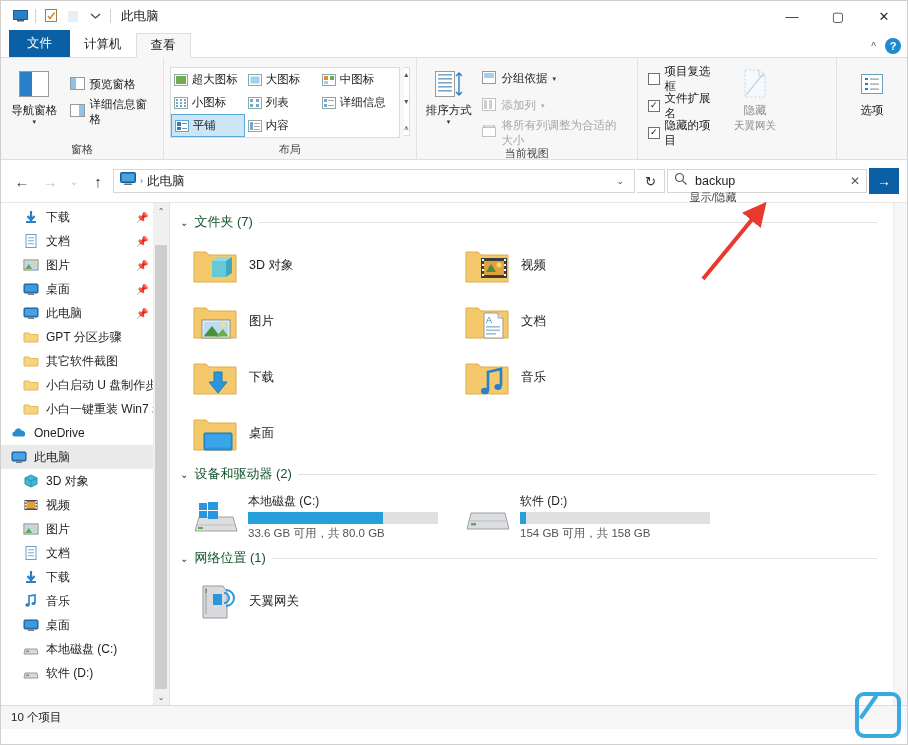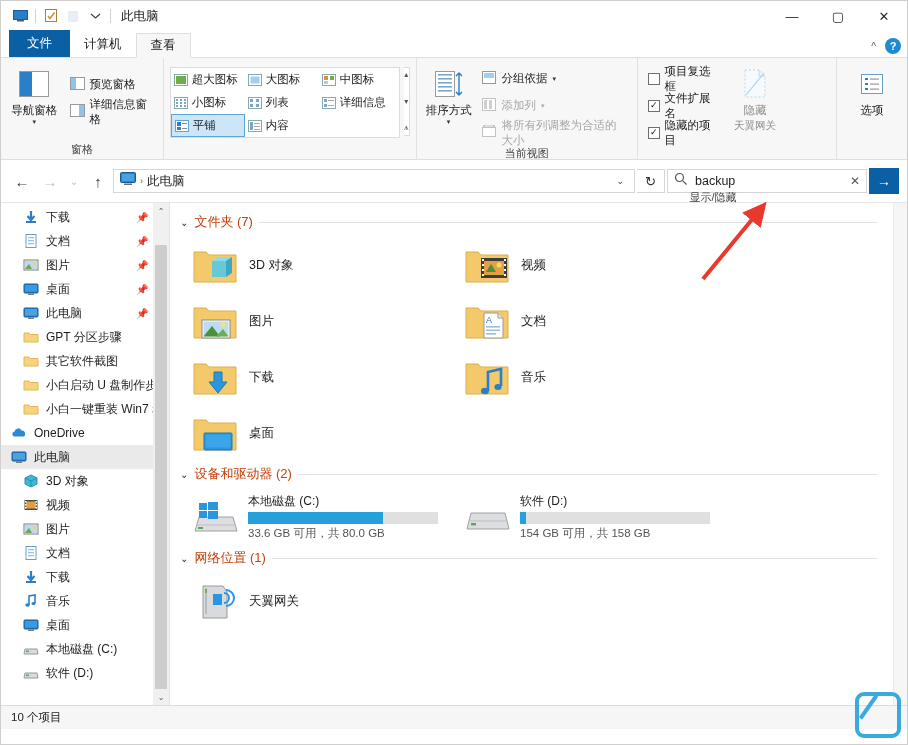--- a/index.html
+++ b/index.html
@@ -79,21 +79,21 @@
   .navitem .pin { margin-left:auto; margin-right:20px; color:#9a9a9a; font-size:10px; }
   .navitem .nm { overflow:hidden; }
 
   .splitter { width:1px; background:#e3e3e3; }
 
   .content { flex:1; position:relative; overflow:hidden; background:#fff; }
   .content-scroll { position:absolute; right:0; top:0; width:14px; height:503px; background:#f6f6f6; border-left:1px solid #ececec; }
   .sect { padding:10px 0 0 10px; }
   .sect-head { display:flex; align-items:center; gap:6px; padding-right:30px; }
   .sect-chev { font-size:10px; color:#333; }
-  .sect-title { font-size:13px; color:#c2410c; white-space:nowrap; }
+  .sect-title { font-size:13px; color:#14532d; white-space:nowrap; }
   .sect-rule { flex:1; height:1px; background:#e2e2e2; }
   .tilegrid { display:flex; flex-wrap:wrap; padding:6px 0 0 6px; }
   .tile { width:272px; height:56px; display:flex; align-items:center; gap:9px; padding-left:6px; }
   .tile .tlabel { font-size:12.5px; color:#1d1d1d; }
   .drivetile { width:272px; height:56px; display:flex; align-items:center; gap:8px; padding-left:6px; }
   .drivemeta { display:flex; flex-direction:column; gap:2px; }
   .drivename { font-size:12px; color:#1d1d1d; }
   .bar { width:190px; height:12px; background:#e0e0e0; }
   .barfill { height:100%; background:#26a0da; }
   .drivesize { font-size:11.5px; color:#545454; }
@@ -291,20 +291,21 @@
               </svg>
             <span>内容</span>
           </div>
         </div>
         <div class="viewscroll">
           <span>▴</span>
           <span>▾</span>
           <span>⩚</span>
         </div>
       </div>
+      <div class="rgroup-label">布局</div>
     </div>
 
     <div class="rgroup" style="width:227px;">
       <div class="rgroup-body">
         <div class="bigbtn" style="width:56px;">
           <span class="glyph">
             <svg width="28" height="26">
                 <rect x="0.5" y="0.5" width="19" height="25" fill="#fff" stroke="#9a9a9a"></rect>
                 <g fill="#7aa7c7">
                   <rect x="3" y="3" width="14" height="1.6"></rect>

